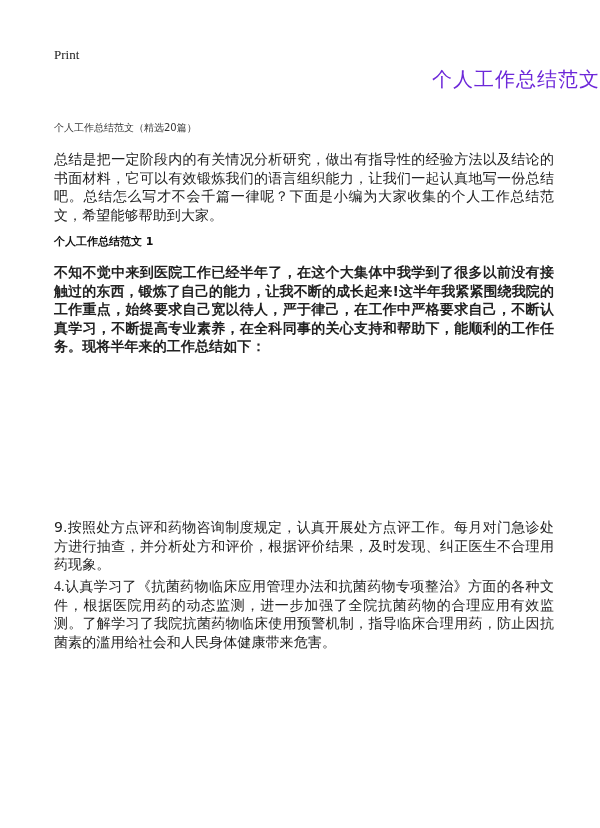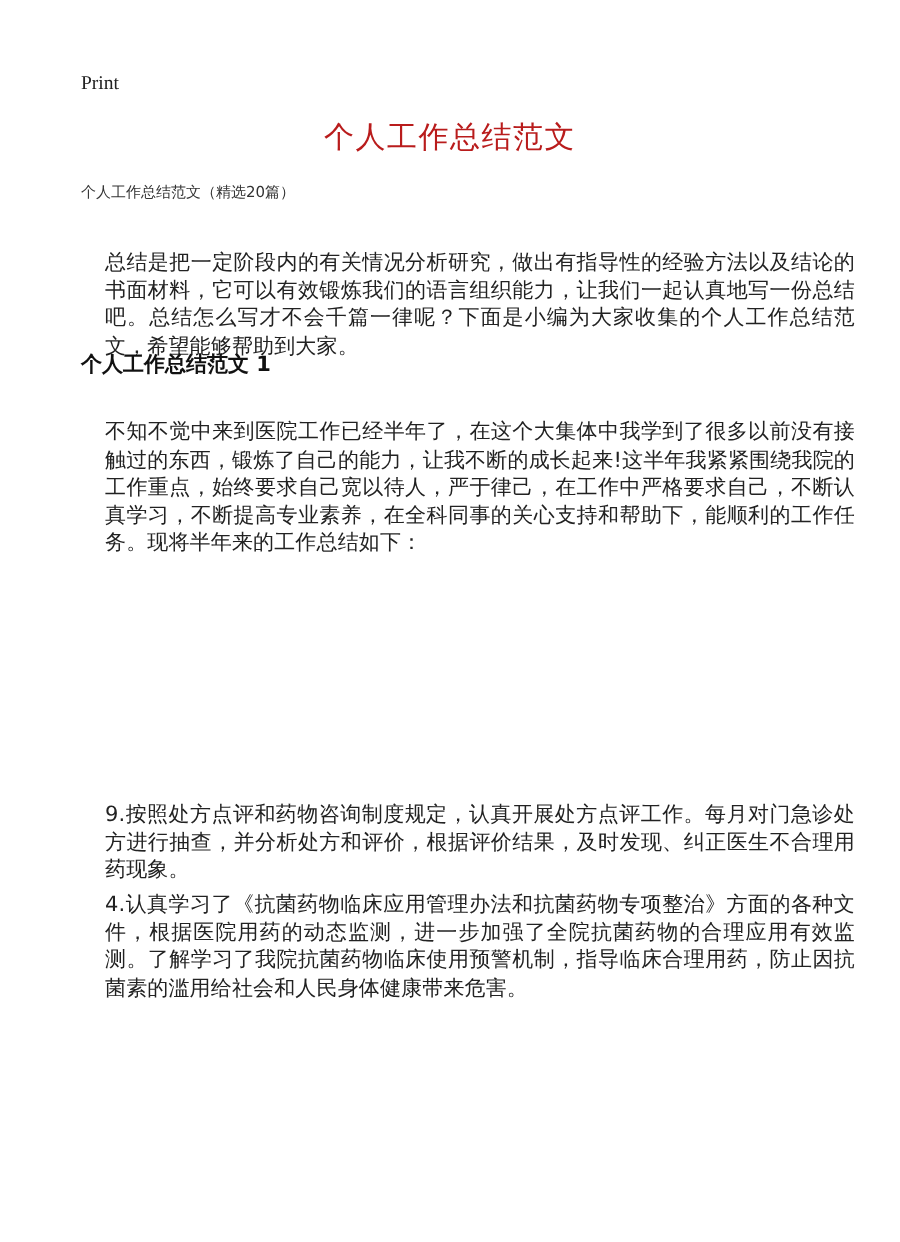--- a/index.html
+++ b/index.html
@@ -8,53 +8,53 @@
       color: #1a1a1a;
       font-family: "DejaVu Sans", "Liberation Sans", sans-serif;
     }
     .page { position: absolute; left: 0; top: 0; width: 600px; height: 828px; }
     .print-label {
       position: absolute; left: 54px; top: 47px;
       font-family: "Liberation Serif", "DejaVu Serif", serif;
       font-size: 13px; color: #222;
     }
     .doc-title {
-      position: absolute; left: 0; width: 600px; top: 78px;
-      text-align: center; font-size: 20px; color: #b91c1c; letter-spacing: 1px;
+      position: absolute; left: 0; width: 600px; top: 66px;
+      text-align: right; font-size: 20px; color: #6d28d9; letter-spacing: 1px;
     }
     .subtitle {
       position: absolute; left: 54px; top: 121px;
       font-size: 10px; color: #333;
     }
     .para {
       position: absolute; left: 54px; width: 500px;
       font-size: 14px; line-height: 18.5px; color: #222;
       text-align: justify; letter-spacing: 0.1px;
-      margin: 16px;
+      margin: 0;
     }
     .section-heading {
       position: absolute; left: 54px; top: 234px;
-      font-size: 14px; font-weight: bold; color: #111;
+      font-size: 11px; font-weight: bold; color: #111;
     }
   </style>
 </head>
 <body>
 
 <div class="page">
   <div class="print-label">Print</div>
 
   <div class="doc-title">个人工作总结范文</div>
 
   <div class="subtitle">个人工作总结范文（精选20篇）</div>
 
   <p class="para" style="top:150px;">总结是把一定阶段内的有关情况分析研究，做出有指导性的经验方法以及结论的书面材料，它可以有效锻炼我们的语言组织能力，让我们一起认真地写一份总结吧。总结怎么写才不会千篇一律呢？下面是小编为大家收集的个人工作总结范文，希望能够帮助到大家。</p>
 
   <div class="section-heading">个人工作总结范文 1</div>
 
-  <p class="para" style="top:263px;">不知不觉中来到医院工作已经半年了，在这个大集体中我学到了很多以前没有接触过的东西，锻炼了自己的能力，让我不断的成长起来!这半年我紧紧围绕我院的工作重点，始终要求自己宽以待人，严于律己，在工作中严格要求自己，不断认真学习，不断提高专业素养，在全科同事的关心支持和帮助下，能顺利的工作任务。现将半年来的工作总结如下：</p>
+  <p class="para" style="top:263px;font-weight:bold;">不知不觉中来到医院工作已经半年了，在这个大集体中我学到了很多以前没有接触过的东西，锻炼了自己的能力，让我不断的成长起来!这半年我紧紧围绕我院的工作重点，始终要求自己宽以待人，严于律己，在工作中严格要求自己，不断认真学习，不断提高专业素养，在全科同事的关心支持和帮助下，能顺利的工作任务。现将半年来的工作总结如下：</p>
 
 
 
   <p class="para" style="top:518px;">9.按照处方点评和药物咨询制度规定，认真开展处方点评工作。每月对门急诊处方进行抽查，并分析处方和评价，根据评价结果，及时发现、纠正医生不合理用药现象。</p>
 
-  <p class="para" style="top:578px;">4.认真学习了《抗菌药物临床应用管理办法和抗菌药物专项整治》方面的各种文件，根据医院用药的动态监测，进一步加强了全院抗菌药物的合理应用有效监测。了解学习了我院抗菌药物临床使用预警机制，指导临床合理用药，防止因抗菌素的滥用给社会和人民身体健康带来危害。</p>
+  <p class="para" style="top:578px;font-family:Liberation Serif, serif;">4.认真学习了《抗菌药物临床应用管理办法和抗菌药物专项整治》方面的各种文件，根据医院用药的动态监测，进一步加强了全院抗菌药物的合理应用有效监测。了解学习了我院抗菌药物临床使用预警机制，指导临床合理用药，防止因抗菌素的滥用给社会和人民身体健康带来危害。</p>
 
 </div>
 
 </body></html>

